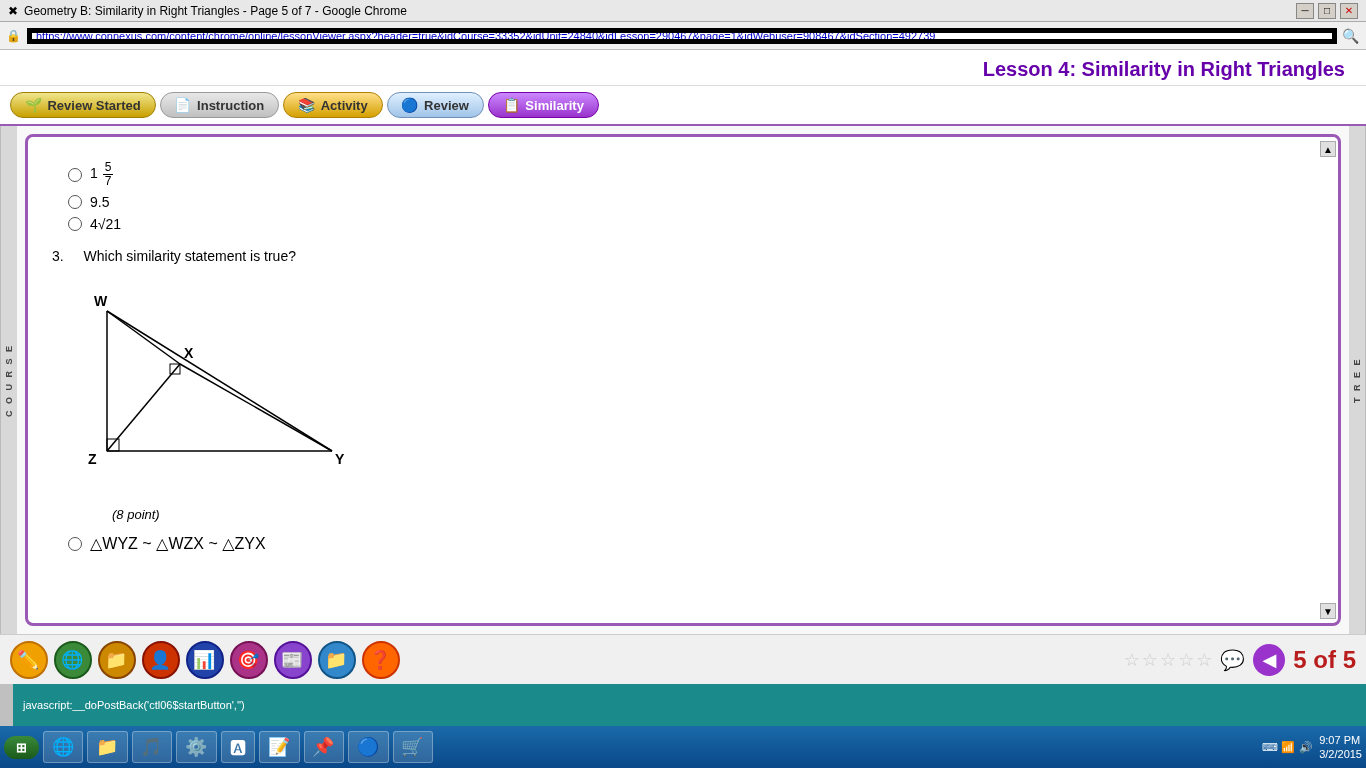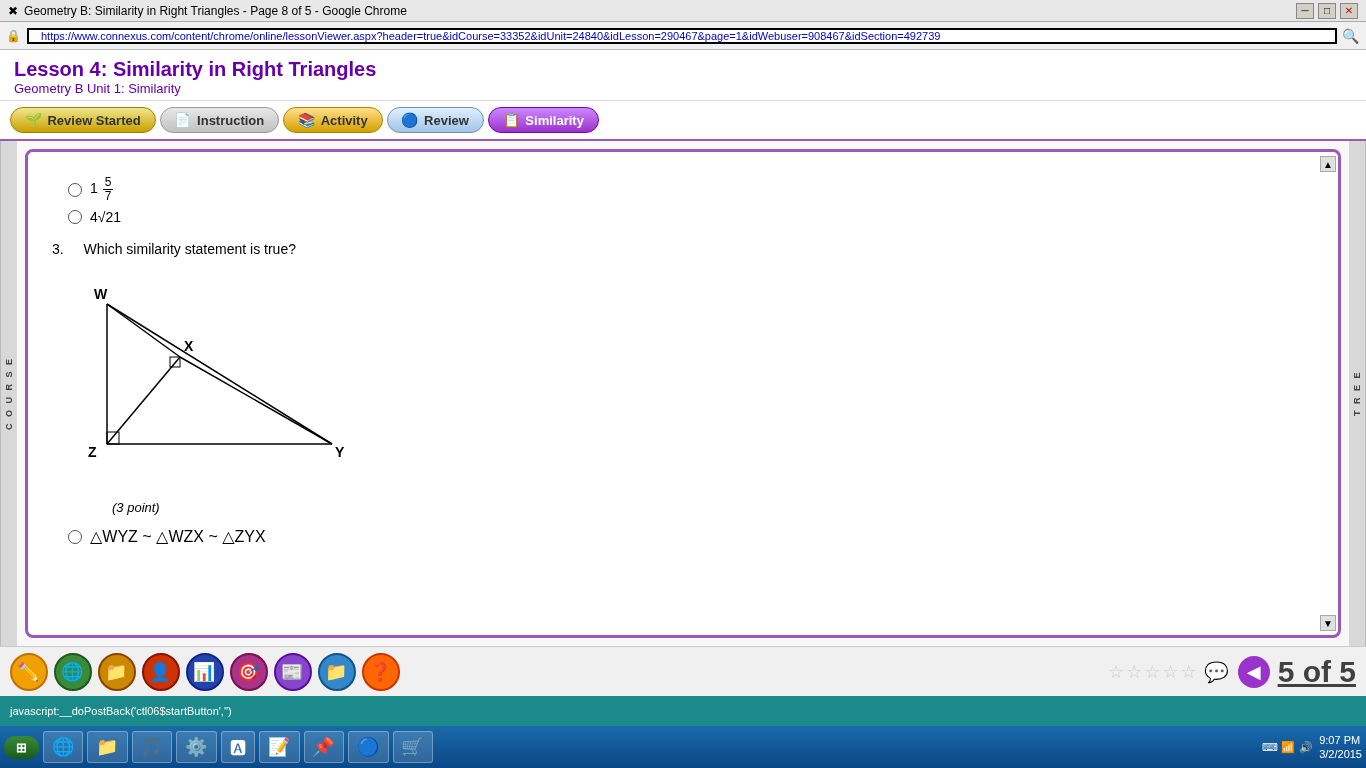--- a/index.html
+++ b/index.html
@@ -30,33 +30,34 @@
       height: 28px;
       display: flex;
       align-items: center;
       padding: 0 6px;
       gap: 6px;
       border-bottom: 1px solid #bbb;
     }
     .address-input {
       flex: 1;
       height: 16px;
-      border: 2px solid #000000;
-      padding: 0 12px;
+      border: 5px solid #000000;
+      padding: 0 4px;
       font-size: 11px;
       background: white;
       color: #0000cc;
     }
     .lock-icon { font-size: 12px; color: #666; }
 
     
     .lesson-header {
       background: white;
       padding: 8px 21px 4px 14px;
       border-bottom: 1px solid #ddd;
+      text-align: right;
     }
     .lesson-title {
       color: #6600aa;
       font-size: 20px;
       font-weight: bold;
     }
     .lesson-subtitle {
       color: #6600aa;
       font-size: 13px;
     }
@@ -178,41 +179,41 @@
       align-items: center;
       gap: 8px;
     }
     .page-arrow {
       width: 32px; height: 32px; border-radius: 50%;
       background: #9933cc;
       display: flex; align-items: center; justify-content: center;
       color: white; font-size: 18px; cursor: pointer;
     }
     .page-text {
-      font-size: 30px;
+      font-size: 24px;
       font-weight: bold;
-      color: #404040;
-      text-decoration: underline;
+      color: #b91c1c;
     }
 
     .stars-area { display: flex; gap: 2px; align-items: center; }
     .star { font-size: 18px; color: #d4a000; }
     .star.empty { color: #ccc; }
     .comment-icon { font-size: 20px; color: #aaa; margin-left: 6px; }
 
     
     .status-bar {
       background: #1a8a8a;
-      height: 30px;
+      height: 42px;
       display: flex;
       align-items: center;
       padding: 0 10px;
       gap: 10px;
       color: white;
       font-size: 11px;
+      margin-left: 13px;
     }
     .status-text { font-size: 11px; color: white; }
 
     
     .taskbar {
       background: linear-gradient(to bottom, #1a6aaa, #0a4888);
       height: 42px;
       display: flex;
       align-items: center;
       padding: 0 4px;
@@ -328,38 +329,37 @@
     }
   </style>
 </head>
 <body>
 
 <div class="wrapper">
 
   <div class="title-bar">
     <div class="title-bar-left">
       <span>✖</span>
-      <span>Geometry B: Similarity in Right Triangles - Page 8 of 5 - Google Chrome</span>
+      <span>Geometry B: Similarity in Right Triangles - Page 5 of 7 - Google Chrome</span>
     </div>
     <div class="title-bar-controls">
       <div class="title-btn">─</div>
       <div class="title-btn">□</div>
       <div class="title-btn close">✕</div>
     </div>
   </div>
 
   <div class="address-bar">
     <span class="lock-icon">🔒</span>
     <input class="address-input" readonly="" value="https://www.connexus.com/content/chrome/online/lessonViewer.aspx?header=true&amp;idCourse=33352&amp;idUnit=24840&amp;idLesson=290467&amp;page=1&amp;idWebuser=908467&amp;idSection=492739" style="">
     <span style="font-size:14px; cursor:pointer;">🔍</span>
   </div>
 
   <div class="lesson-header">
     <div class="lesson-title">Lesson 4: Similarity in Right Triangles</div>
-    <div class="lesson-subtitle">Geometry B  Unit 1: Similarity</div>
   </div>
 
   <div class="nav-tabs">
     <div class="tab tab-getting-started">
       <span class="tab-icon">🌱</span>
       <span>Review Started</span>
     </div>
     <div class="tab tab-instruction">
       <span class="tab-icon">📄</span>
       <span>Instruction</span>
@@ -391,20 +391,24 @@
             <div class="radio-btn"></div>
             <span>1
               <span style="display:inline-flex; flex-direction:column; vertical-align:middle; font-size:12px; line-height:1.1; margin-left:1px;">
                 <span style="border-bottom:1px solid black; padding:0 2px;">5</span>
                 <span style="padding:0 2px;">7</span>
               </span>
             </span>
           </div>
           <div class="answer-option">
             <div class="radio-btn"></div>
+            <span>9.5</span>
+          </div>
+          <div class="answer-option">
+            <div class="radio-btn"></div>
             <span>4√21</span>
           </div>
         </div>
 
         <div class="question-block">
           <div class="question-text">
             <span class="question-num">3.</span>
             <span>Which similarity statement is true?</span>
           </div>
 
@@ -423,21 +427,21 @@
 
               <rect x="55" y="163" width="12" height="12" fill="none" stroke="black" stroke-width="1"></rect>
 
               <text x="42" y="30" font-size="14" font-weight="bold" font-family="Arial">W</text>
               <text x="132" y="82" font-size="14" font-weight="bold" font-family="Arial">X</text>
               <text x="283" y="188" font-size="14" font-weight="bold" font-family="Arial">Y</text>
               <text x="36" y="188" font-size="14" font-weight="bold" font-family="Arial">Z</text>
             </svg>
           </div>
 
-          <div style="margin-left: 60px; font-style: italic; font-size: 13px; margin-bottom: 12px;">(3 point)</div>
+          <div style="margin-left: 60px; font-style: italic; font-size: 13px; margin-bottom: 12px;">(8 point)</div>
 
           <div class="answer-options">
             <div class="math-option">
               <div class="radio-btn"></div>
               <span style="font-size:16px;">△WYZ ~ △WZX ~ △ZYX</span>
             </div>
           </div>
         </div>
 
       </div>

